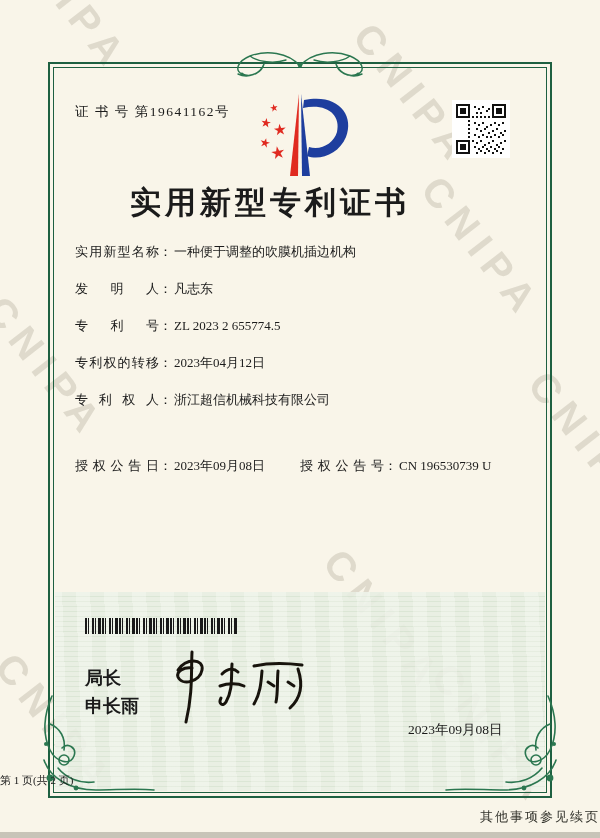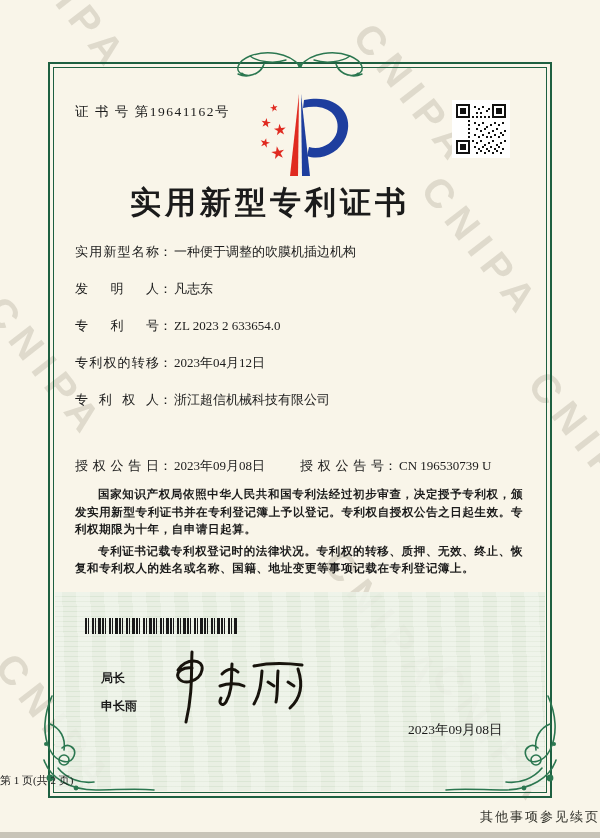--- a/index.html
+++ b/index.html
@@ -42,22 +42,22 @@
   .paras p{margin:0 0 4px 0;text-indent:2em;}
 
   .barcode{position:absolute;left:85px;top:618px;width:153px;height:16px;
     background:repeating-linear-gradient(90deg,
       #191919 0 2px, transparent 2px 3px,
       #191919 3px 4px, transparent 4px 7px,
       #191919 7px 9px, transparent 9px 10px,
       #191919 10px 11px, transparent 11px 13px,
       #191919 13px 16px, transparent 16px 17px);}
 
-  .officer{position:absolute;left:85px;top:664px;font-size:12px;font-weight:bold;
-           font-family:"Liberation Sans","DejaVu Sans",sans-serif;line-height:28px;margin-left:16px;}
+  .officer{position:absolute;left:85px;top:664px;font-size:18px;font-weight:bold;
+           font-family:"Liberation Sans","DejaVu Sans",sans-serif;line-height:28px;}
   .signature{position:absolute;left:150px;top:644px;}
   .issue-date{position:absolute;left:408px;top:721px;font-size:13.5px;}
   .page-num{position:absolute;left:0;top:773px;width:600px;text-align:left;font-size:11px;}
   .footer-note{position:absolute;left:0;top:808px;width:600px;text-align:right;
                font-size:13px;letter-spacing:2px;color:#32322b;}
 
   .ornament-top{position:absolute;left:230px;top:46px;}
   .flourish{position:absolute;}
   .flourish.left{left:36px;top:694px;}
   .flourish.right{right:36px;top:694px;transform:scaleX(-1);}
@@ -166,39 +166,35 @@
 
   <div class="title">实用新型专利证书</div>
 
   <div class="field-row r1">
     <span class="field-label">实用新型名称</span><span class="field-sep">：</span><span>一种便于调整的吹膜机插边机构</span>
   </div>
   <div class="field-row r2">
     <span class="field-label">发明人</span><span class="field-sep">：</span><span>凡志东</span>
   </div>
   <div class="field-row r3">
-    <span class="field-label">专利号</span><span class="field-sep">：</span><span>ZL 2023 2 633654.0</span>
+    <span class="field-label">专利号</span><span class="field-sep">：</span><span>ZL 2023 2 655774.5</span>
   </div>
   <div class="field-row r4">
     <span class="field-label">专利权的转移</span><span class="field-sep">：</span><span>2023年04月12日</span>
   </div>
   <div class="field-row r5">
     <span class="field-label">专利权人</span><span class="field-sep">：</span><span>浙江超信机械科技有限公司</span>
   </div>
   <div class="field-row r7">
     <span class="field-label">授权公告日</span><span class="field-sep">：</span><span>2023年09月08日</span>
     <span class="second">
       <span class="field-label">授权公告号</span><span class="field-sep">：</span><span>CN 196530739 U</span>
     </span>
   </div>
 
-  <div class="paras">
-    <p>国家知识产权局依照中华人民共和国专利法经过初步审查，决定授予专利权，颁发实用新型专利证书并在专利登记簿上予以登记。专利权自授权公告之日起生效。专利权期限为十年，自申请日起算。</p>
-    <p>专利证书记载专利权登记时的法律状况。专利权的转移、质押、无效、终止、恢复和专利权人的姓名或名称、国籍、地址变更等事项记载在专利登记簿上。</p>
-  </div>
 
   <div class="barcode"></div>
 
   <div class="officer">
     <div>局长</div>
     <div>申长雨</div>
   </div>
 
   <svg class="signature" width="175" height="85" viewBox="0 0 175 85">
     <g stroke="#17130c" fill="none" stroke-width="3" stroke-linecap="round" stroke-linejoin="round">

